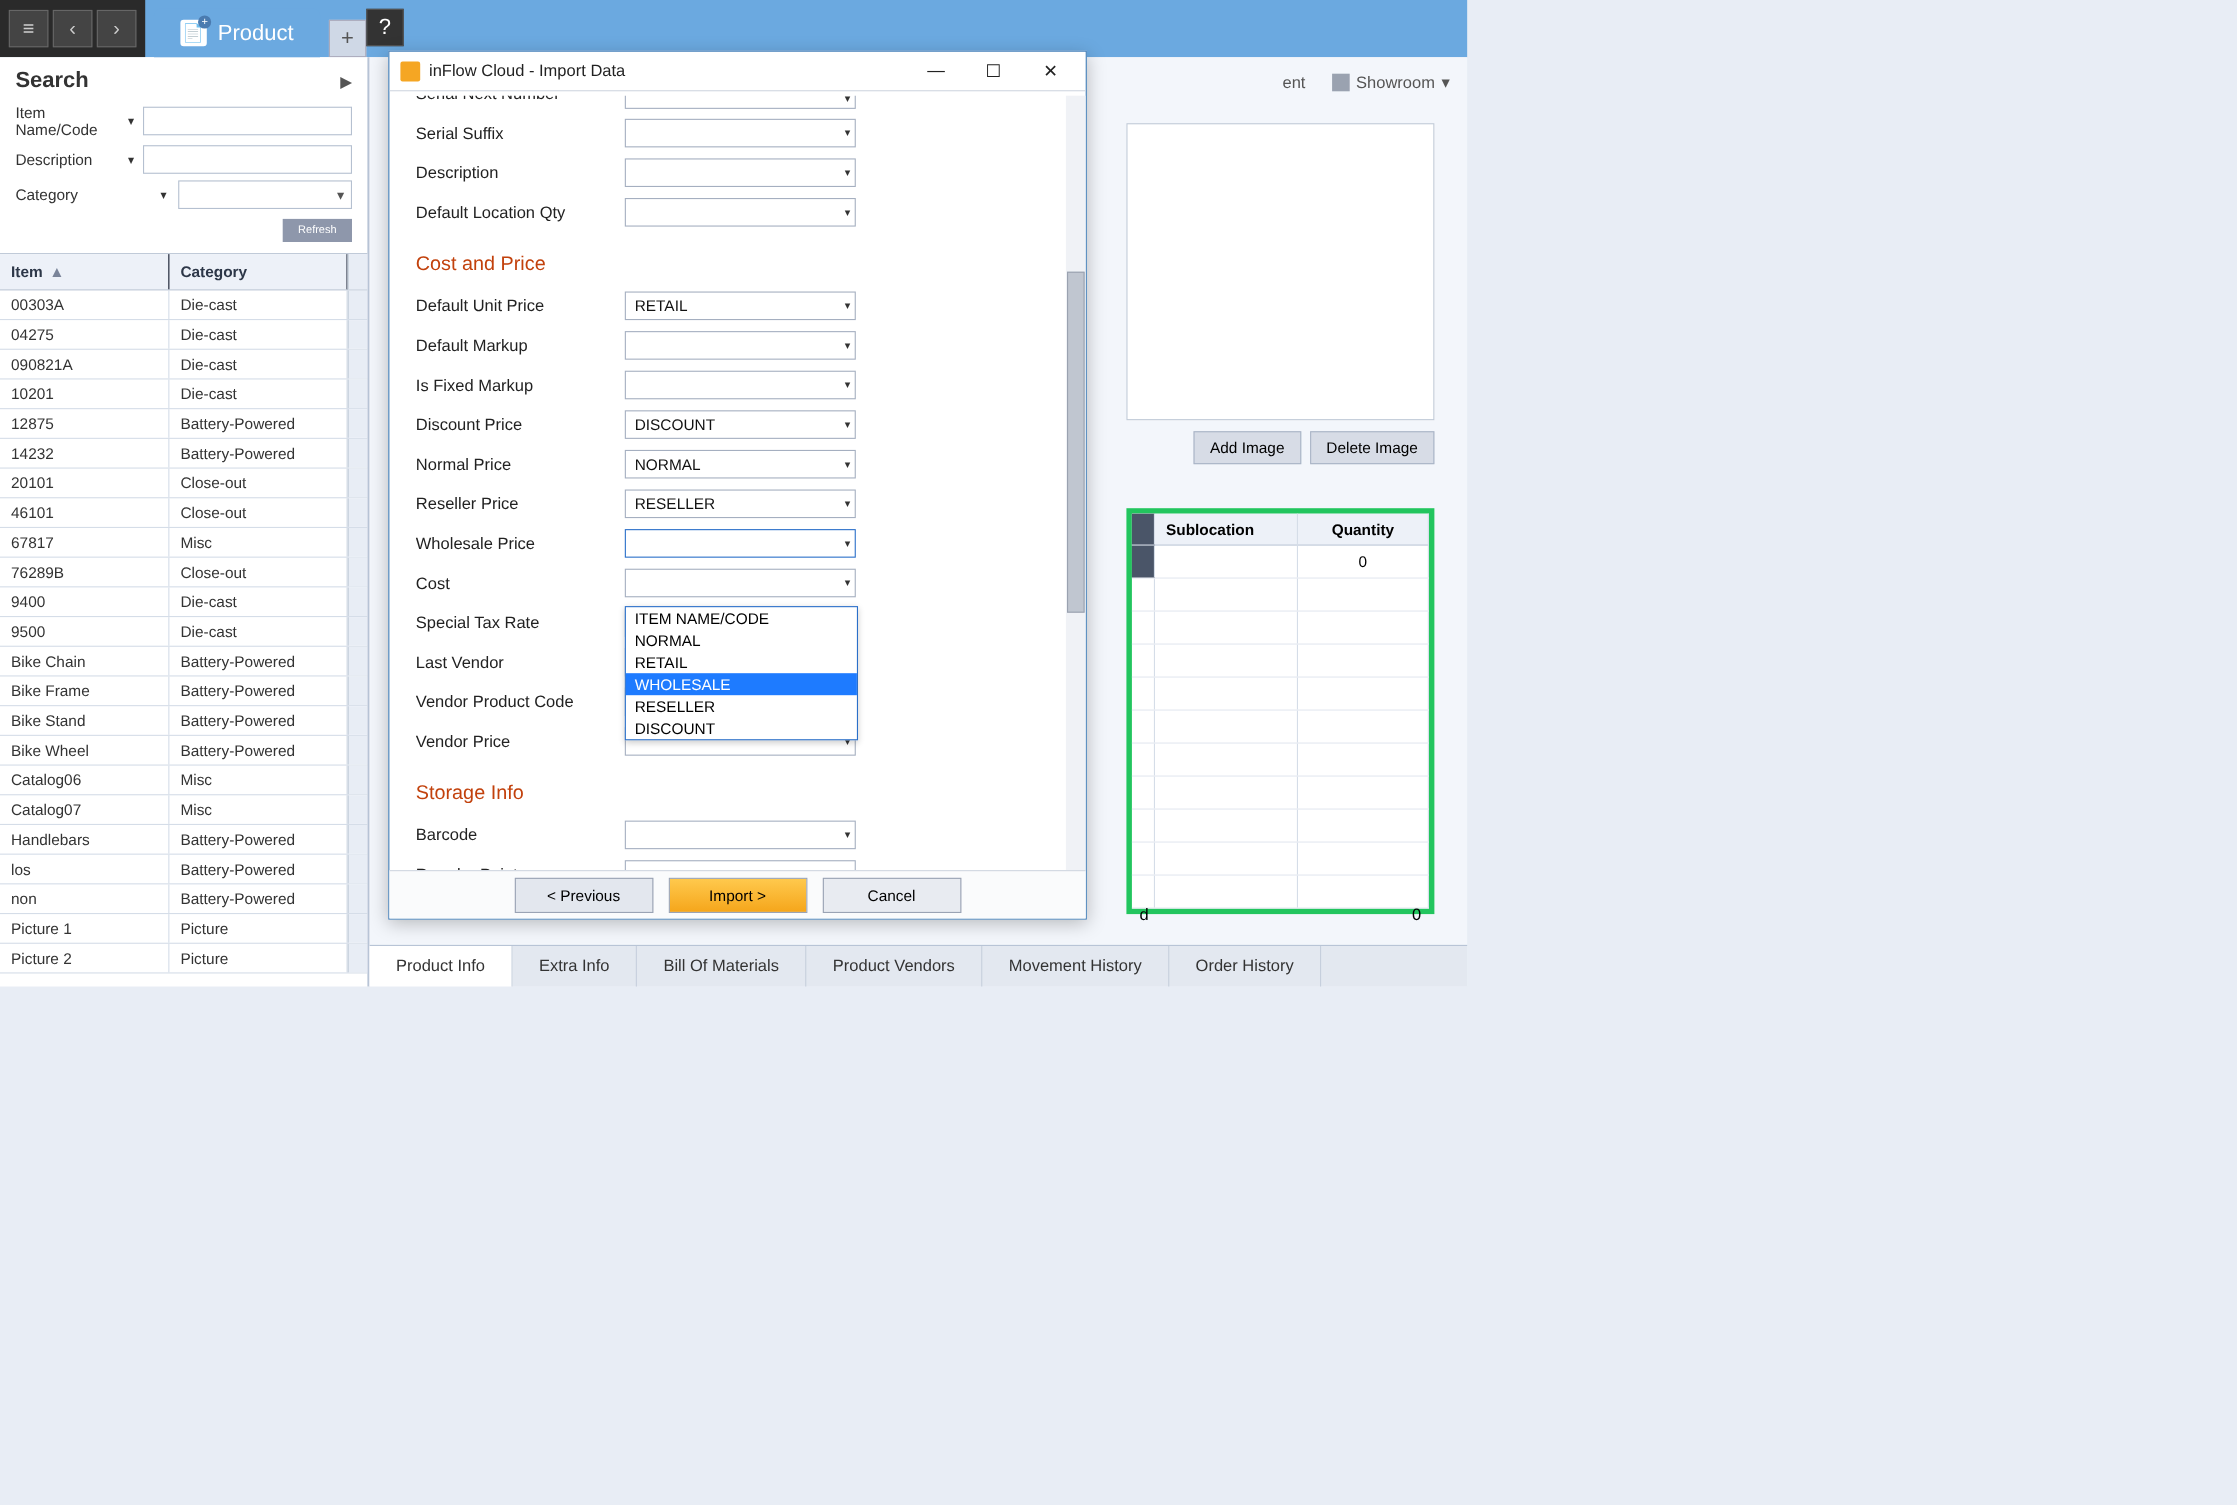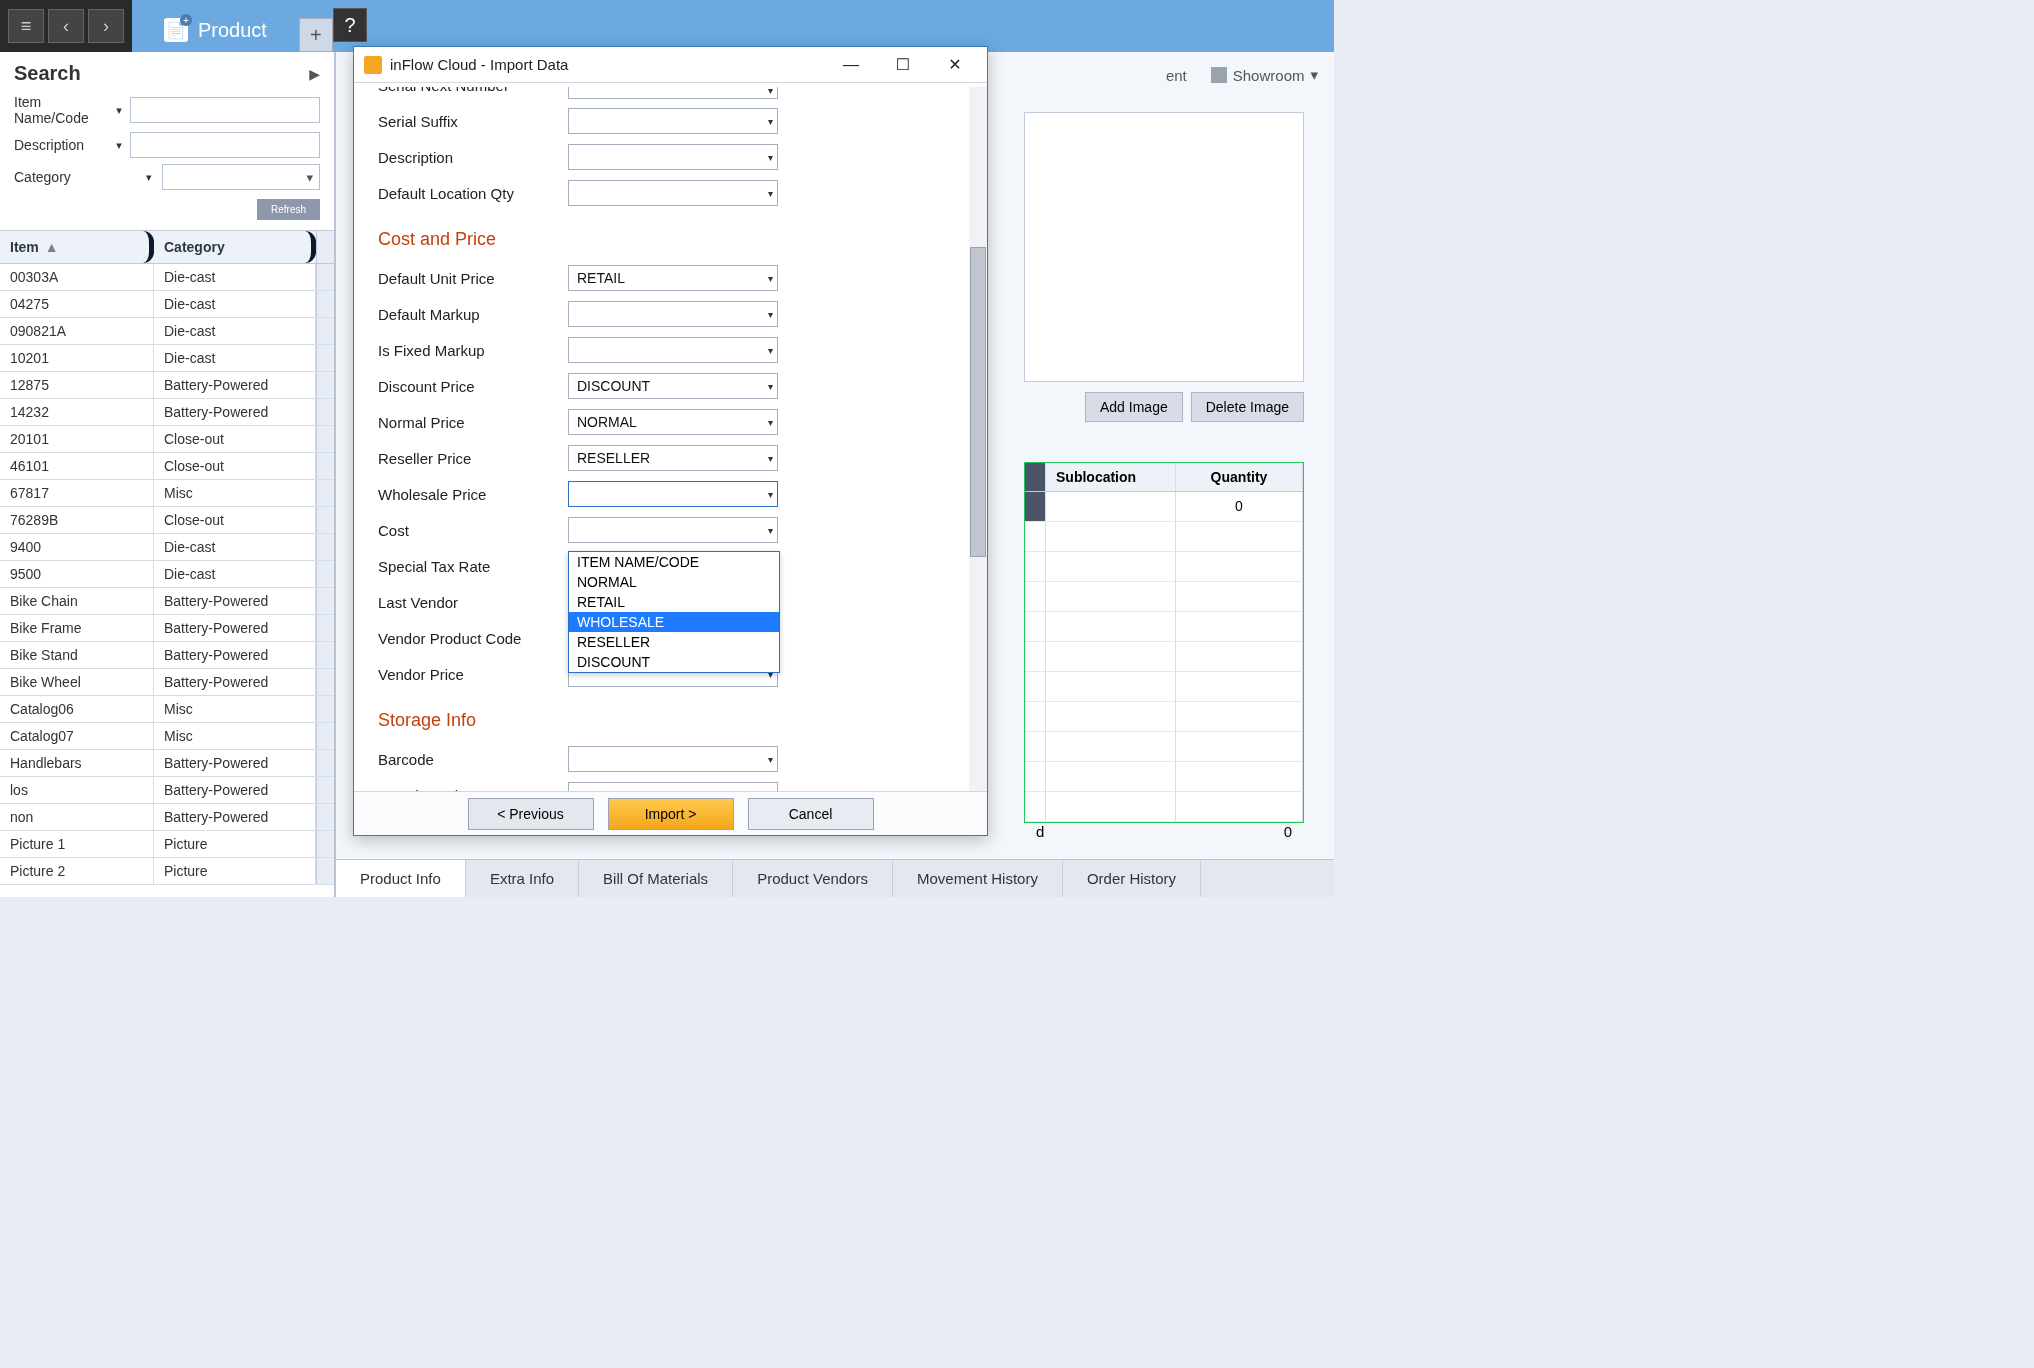--- a/index.html
+++ b/index.html
@@ -28,35 +28,35 @@
 .filter-row { display:flex; align-items:center; padding:3px 14px; gap:6px; }
 .filter-row label { width:126px; color:#333; font-size:14px; }
 .filter-row .dd { color:#333; font-size:11px; width:10px; }
 .filter-row input, .filter-row .combo { flex:1; height:26px; border:1px solid #b5c0d0; padding:0 6px; font-size:13px; }
 .filter-row .combo { display:flex; align-items:center; justify-content:flex-end; color:#555; cursor:pointer; }
 .refresh-row { display:flex; justify-content:flex-end; padding:6px 14px 10px; }
 .refresh-btn { background:#8e97ab; color:#fff; border:none; padding:5px 14px; font-size:10px; cursor:pointer; }
 .grid-wrap { flex:1; overflow:hidden; position:relative; border-top:1px solid #c0cad8; }
 .grid-scroll { position:absolute; inset:0; overflow-y:auto; overflow-x:hidden; }
 .grid-header { display:flex; background:#edf1f8; border-bottom:1px solid #c0cad8; position:sticky; top:0; font-weight:600; color:#2d3748; }
-.grid-header .cell { padding:8px 10px; border-right:5px solid #0f172a; display:flex; align-items:center; gap:6px;border-radius:11px; }
+.grid-header .cell { padding:8px 10px; border-right:1px solid #0f172a; display:flex; align-items:center; gap:6px; }
 .grid-row { display:flex; border-bottom:1px solid #d5dde8; color:#333; }
 .grid-row .cell { padding:5px 10px; border-right:1px solid #d5dde8; overflow:hidden; white-space:nowrap; text-overflow:ellipsis; }
 .col-a { width:154px; }
 .col-b { flex:1; }
 .scrollbar-fake { width:18px; background:#e8edf5; border-left:1px solid #c0cad8; }
 
 
 .detail { flex:1; background:#f3f6fb; position:relative; padding:10px 16px; }
 .det-top { display:flex; justify-content:flex-end; gap:24px; color:#555; font-size:15px; padding:4px 0 10px; }
 .det-top .titem { display:flex; align-items:center; gap:6px; cursor:pointer; }
 .img-box { position:absolute; right:30px; top:60px; width:280px; height:270px; background:#fff; border:1px solid #c0cad8; }
 .img-btns { position:absolute; right:30px; top:340px; display:flex; gap:8px; }
 .img-btns button { background:#d7dce6; border:1px solid #a9b4c6; padding:6px 14px; font-size:14px; cursor:pointer; }
-.inv-grid { position:absolute; right:30px; top:410px; width:280px; border:1px solid #22c55e; background:#fff; font-size:14px; }
+.inv-grid { position:absolute; right:30px; top:410px; width:280px; border:5px solid #22c55e; background:#fff; font-size:14px; }
 .inv-head { display:flex; background:#edf1f8; border-bottom:1px solid #c0cad8; font-weight:600; }
 .inv-head div, .inv-row div { padding:6px 10px; border-right:1px solid #d5dde8; }
 .inv-head .ic-a, .inv-row .ic-a { width:130px; }
 .inv-head .ic-b, .inv-row .ic-b { flex:1; text-align:center; }
 .inv-row { display:flex; border-bottom:1px solid #e3e8f0; height:30px; }
 .inv-active { background:#4a5568; width:14px; }
 .inv-total { position:absolute; right:30px; top:765px; width:280px; display:flex; justify-content:flex-end; padding:6px 12px; font-size:15px; }
 
 
 .bottom-tabs { position:absolute; left:0; right:0; bottom:0; height:38px; display:flex; background:#e3e8f0; border-top:1px solid #b8c4d6; }

